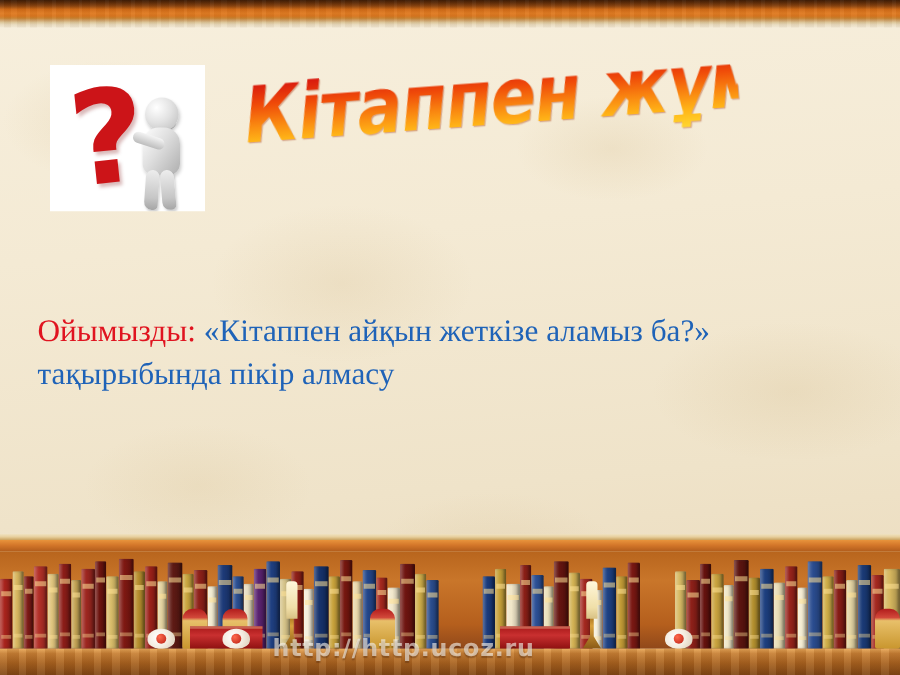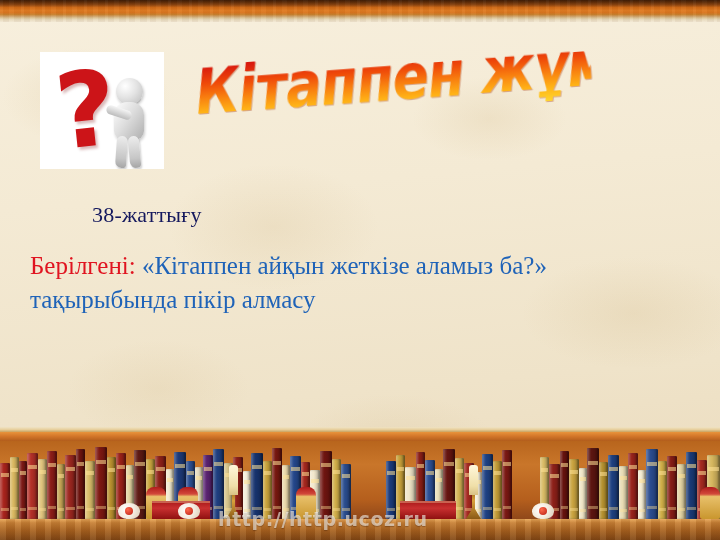--- a/index.html
+++ b/index.html
@@ -284,24 +284,23 @@
       <div class="fig-leg-l"></div>
       <div class="fig-leg-r"></div>
 
     </div>
   </div>
 
   <div class="wordart">
     <div class="wordart-text">Кітаппен жұмыс</div>
   </div>
 
-  <div class="exercise-no">38-жаттығу</div>
 
   <div class="task">
-    <span class="lead">Берілгені:</span><span> «Кітаппен айқын жеткізе аламыз ба?» тақырыбында пікір алмасу</span>
+    <span class="lead">Ойымызды:</span><span> «Кітаппен айқын жеткізе аламыз ба?» тақырыбында пікір алмасу</span>
   </div>
 
   <div class="shelf">
     <div class="shelf-top-lip"></div>
     <div class="shelf-rail"></div>
     <div class="shelf-back"></div>
     <div class="books" id="books-layer">
         <div class="book" style="left: 0px; width: 10px; height: 56px; background: linear-gradient(to right, rgba(255, 255, 255, 0.18), rgb(168, 35, 28) 38%, rgba(0, 0, 0, 0.26)) rgb(168, 35, 28);"></div>
         <div class="book" style="left: 10px; width: 9px; height: 62px; background: linear-gradient(to right, rgba(255, 255, 255, 0.18), rgb(216, 183, 96) 38%, rgba(0, 0, 0, 0.26)) rgb(216, 183, 96);"></div>
         <div class="book" style="left: 19px; width: 8px; height: 58px; background: linear-gradient(to right, rgba(255, 255, 255, 0.18), rgb(125, 26, 22) 38%, rgba(0, 0, 0, 0.26)) rgb(125, 26, 22);"></div>

